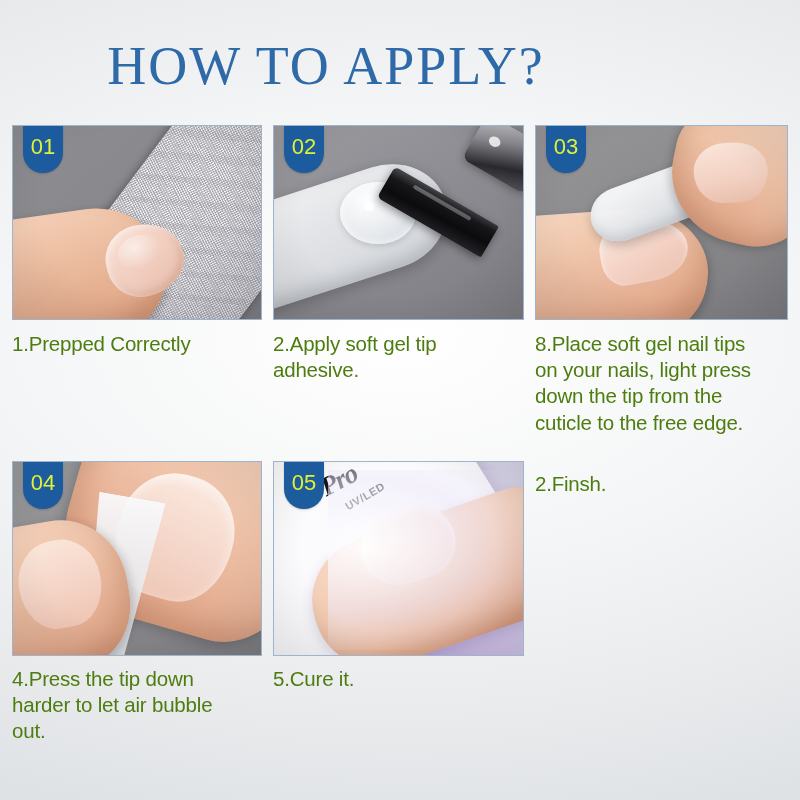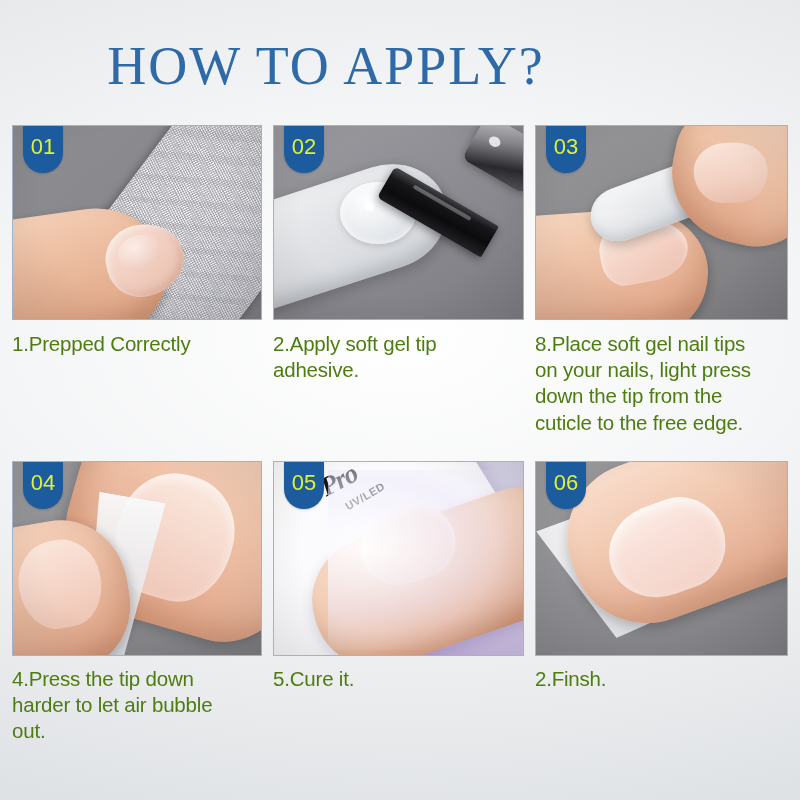--- a/index.html
+++ b/index.html
@@ -509,28 +509,17 @@
         </div>
         <div class="vig"></div>
         <div class="badge">
           <span>05</span>
         </div>
       </div>
       <div class="caption">5.Cure it.</div>
     </div>
 
     <div class="cell c3">
-      <div class="panel">
-        <div class="ph p6">
-          <div class="ext6"></div>
-          <div class="finger6"></div>
-          <div class="nail6"></div>
-        </div>
-        <div class="vig"></div>
-        <div class="badge">
-          <span>06</span>
-        </div>
-      </div>
       <div class="caption">2.Finsh.</div>
     </div>
 
   </div>
 </div>
 
 </body></html>

